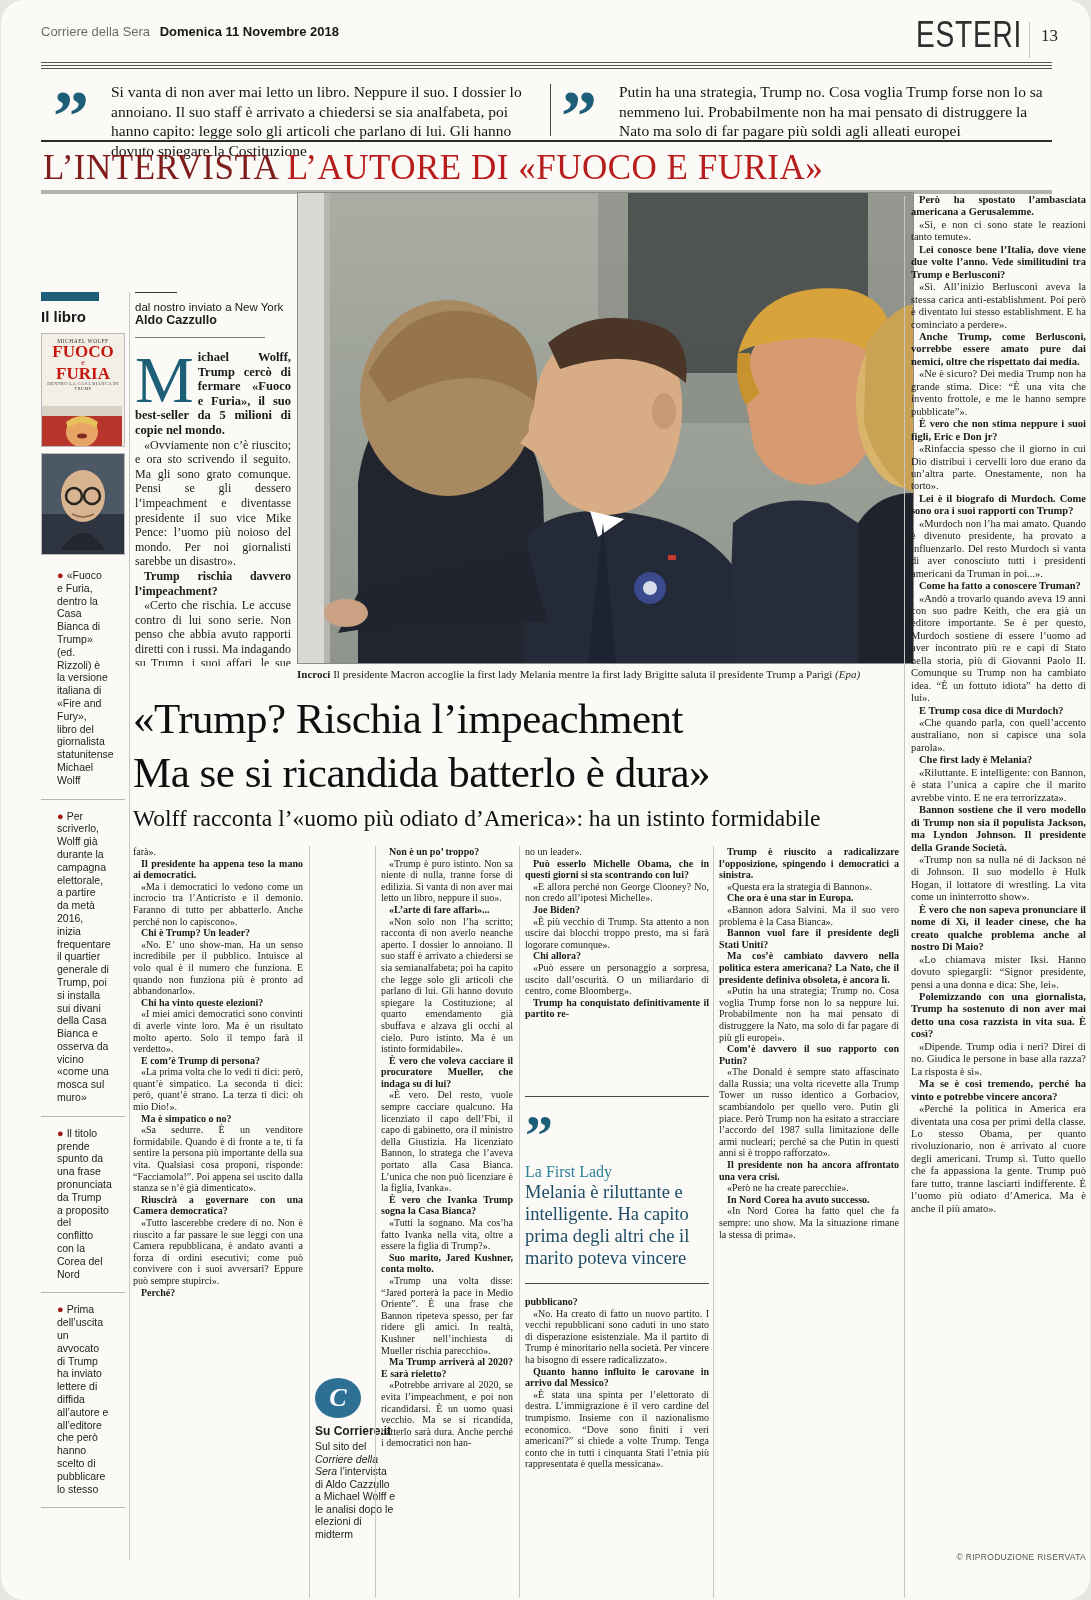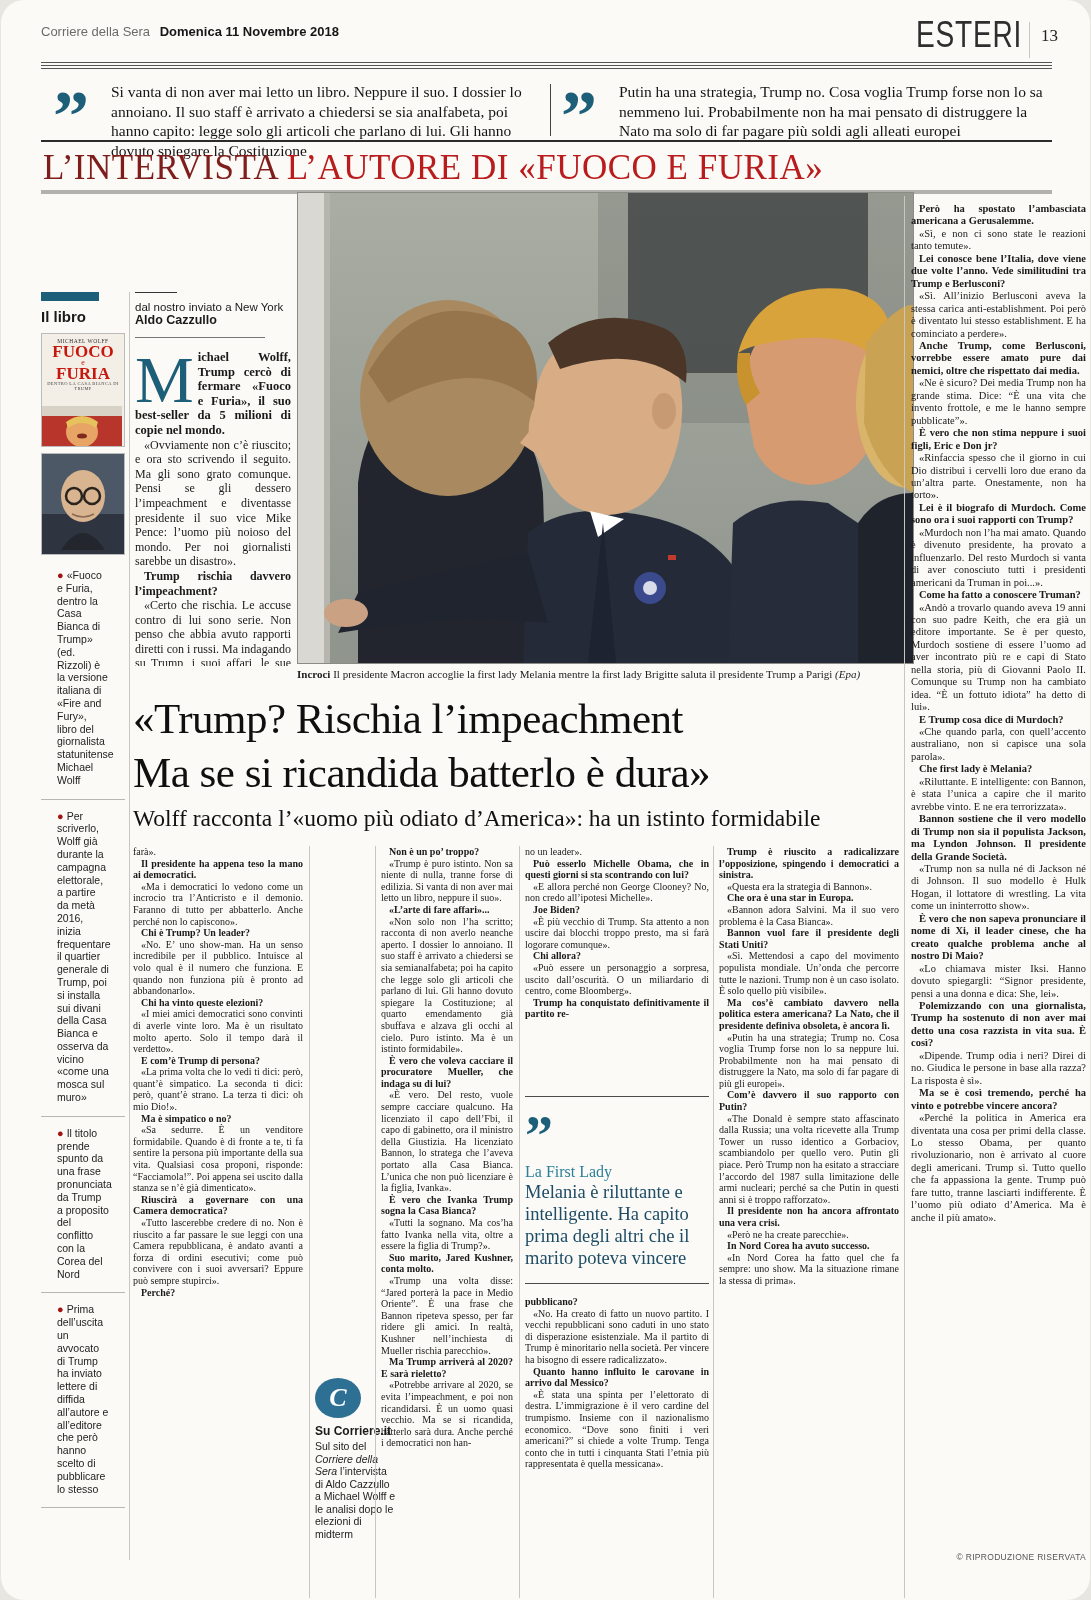--- a/index.html
+++ b/index.html
@@ -219,21 +219,21 @@
   </div>
   <div class="abs subhead" style="left:132px;top:805px;width:778px;">Wolff racconta l’«uomo più odiato d’America»: ha un istinto formidabile</div>
 
   <div class="abs qa" style="left:132px;top:846px;width:170px;height:752px;">
       <p class="cont">farà».</p>
       <p class="q">Il presidente ha appena teso la mano ai democratici.</p>
       <p class="a">«Ma i democratici lo vedono come un incrocio tra l’Anticristo e il demonio. Faranno di tutto per abbatterlo. Anche perché non lo capiscono».</p>
       <p class="q">Chi è Trump? Un leader?</p>
       <p class="a">«No. E’ uno show-man. Ha un senso incredibile per il pubblico. Intuisce al volo qual è il numero che funziona. E quando non funziona più è pronto ad abbandonarlo».</p>
       <p class="q">Chi ha vinto queste elezioni?</p>
-      <p class="a">«I miei amici democratici sono convinti di averle vinte loro. Ma è un risultato molto aperto. Solo il tempo darà il verdetto».</p>
+      <p class="a">«I miei amici democratici sono convinti di averle vinte loro. Ma è un risultato molto aperto. Solo il tempo farà il verdetto».</p>
       <p class="q">E com’è Trump di persona?</p>
       <p class="a">«La prima volta che lo vedi ti dici: però, quant’è simpatico. La seconda ti dici: però, quant’è strano. La terza ti dici: oh mio Dio!».</p>
       <p class="q">Ma è simpatico o no?</p>
       <p class="a">«Sa sedurre. È un venditore formidabile. Quando è di fronte a te, ti fa sentire la persona più importante della sua vita. Qualsiasi cosa proponi, risponde: “Facciamola!”. Poi appena sei uscito dalla stanza se n’è già dimenticato».</p>
       <p class="q">Riuscirà a governare con una Camera democratica?</p>
       <p class="a">«Tutto lascerebbe credere di no. Non è riuscito a far passare le sue leggi con una Camera repubblicana, è andato avanti a forza di ordini esecutivi; come può convivere con i suoi avversari? Eppure può sempre stupirci».</p>
       <p class="q">Perché?</p>
     </div>
 
   <div class="vrule" style="left:308px;top:846px;height:752px;"></div>
@@ -292,34 +292,33 @@
   </div>
 
   <div class="vrule" style="left:712px;top:846px;height:752px;"></div>
 
   <div class="abs qa" style="left:718px;top:846px;width:180px;height:752px;">
       <p class="q">Trump è riuscito a radicalizzare l’opposizione, spingendo i democratici a sinistra.</p>
       <p class="a">«Questa era la strategia di Bannon».</p>
       <p class="q">Che ora è una star in Europa.</p>
       <p class="a">«Bannon adora Salvini. Ma il suo vero problema è la Casa Bianca».</p>
       <p class="q">Bannon vuol fare il presidente degli Stati Uniti?</p>
-      <p class="a">«Sì. Mettendosi a capo del movimento populista mondiale. Un’onda che percorre tutte le nazioni. Trump non è un caso isolato. È solo quello più visibile».</p>
       <p class="q">Ma cos’è cambiato davvero nella politica estera americana? La Nato, che il presidente definiva obsoleta, è ancora lì.</p>
       <p class="a">«Putin ha una strategia; Trump no. Cosa voglia Trump forse non lo sa neppure lui. Probabilmente non ha mai pensato di distruggere la Nato, ma solo di far pagare di più gli europei».</p>
       <p class="q">Com’è davvero il suo rapporto con Putin?</p>
       <p class="a">«The Donald è sempre stato affascinato dalla Russia; una volta ricevette alla Trump Tower un russo identico a Gorbaciov, scambiandolo per quello vero. Putin gli piace. Però Trump non ha esitato a stracciare l’accordo del 1987 sulla limitazione delle armi nucleari; perché sa che Putin in questi anni si è troppo rafforzato».</p>
       <p class="q">Il presidente non ha ancora affrontato una vera crisi.</p>
       <p class="a">«Però ne ha create parecchie».</p>
       <p class="q">In Nord Corea ha avuto successo.</p>
       <p class="a">«In Nord Corea ha fatto quel che fa sempre: uno show. Ma la situazione rimane la stessa di prima».</p>
     </div>
 
   <div class="vrule" style="left:903px;top:196px;height:1402px;"></div>
 
-  <div class="abs qa qa-right" style="left:910px;top:194px;width:175px;height:1352px;margin-top:9px;">
+  <div class="abs qa qa-right" style="left:910px;top:194px;width:175px;height:1352px;">
       <p class="q">Però ha spostato l’ambasciata americana a Gerusalemme.</p>
       <p class="a">«Sì, e non ci sono state le reazioni tanto temute».</p>
       <p class="q">Lei conosce bene l’Italia, dove viene due volte l’anno. Vede similitudini tra Trump e Berlusconi?</p>
       <p class="a">«Sì. All’inizio Berlusconi aveva la stessa carica anti-establishment. Poi però è diventato lui stesso establishment. E ha cominciato a perdere».</p>
       <p class="q">Anche Trump, come Berlusconi, vorrebbe essere amato pure dai nemici, oltre che rispettato dai media.</p>
       <p class="a">«Ne è sicuro? Dei media Trump non ha grande stima. Dice: “È una vita che invento frottole, e me le hanno sempre pubblicate”».</p>
       <p class="q">È vero che non stima neppure i suoi figli, Eric e Don jr?</p>
       <p class="a">«Rinfaccia spesso che il giorno in cui Dio distribuì i cervelli loro due erano da un’altra parte. Onestamente, non ha torto».</p>
       <p class="q">Lei è il biografo di Murdoch. Come sono ora i suoi rapporti con Trump?</p>
       <p class="a">«Murdoch non l’ha mai amato. Quando è divenuto presidente, ha provato a influenzarlo. Del resto Murdoch si vanta di aver conosciuto tutti i presidenti americani da Truman in poi...».</p>

